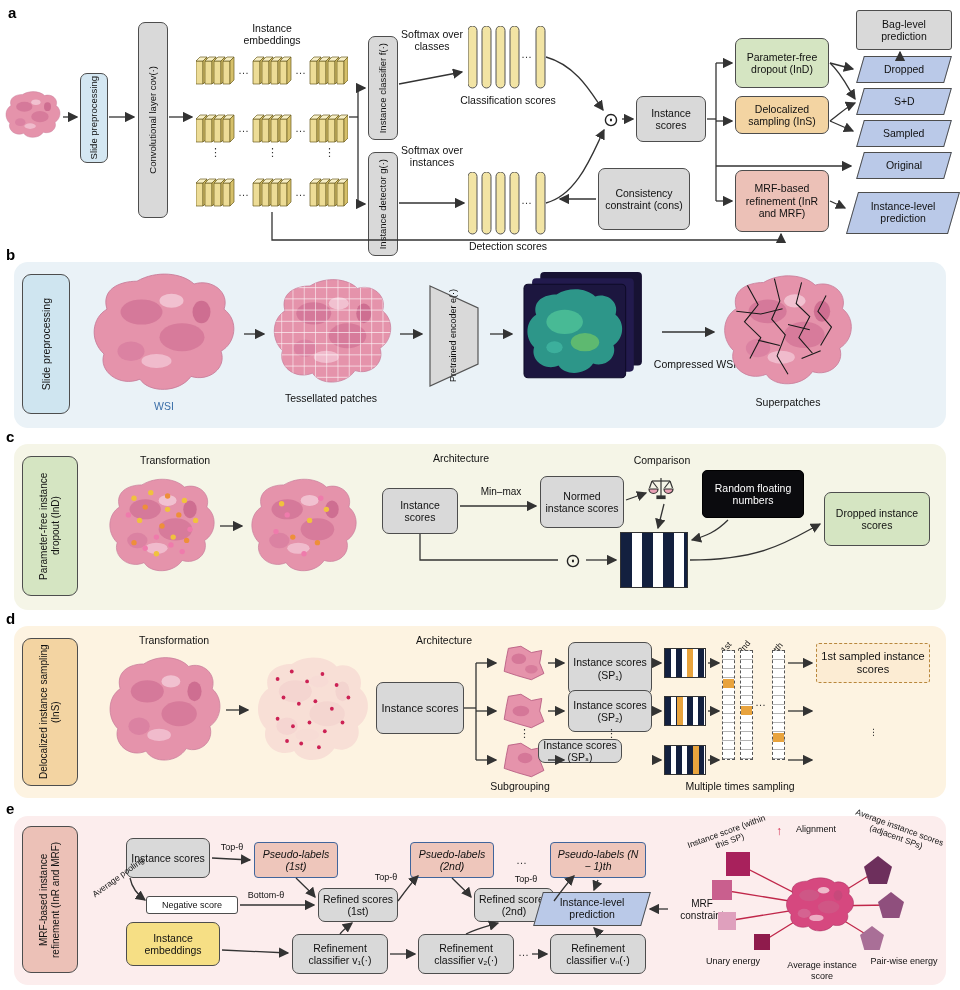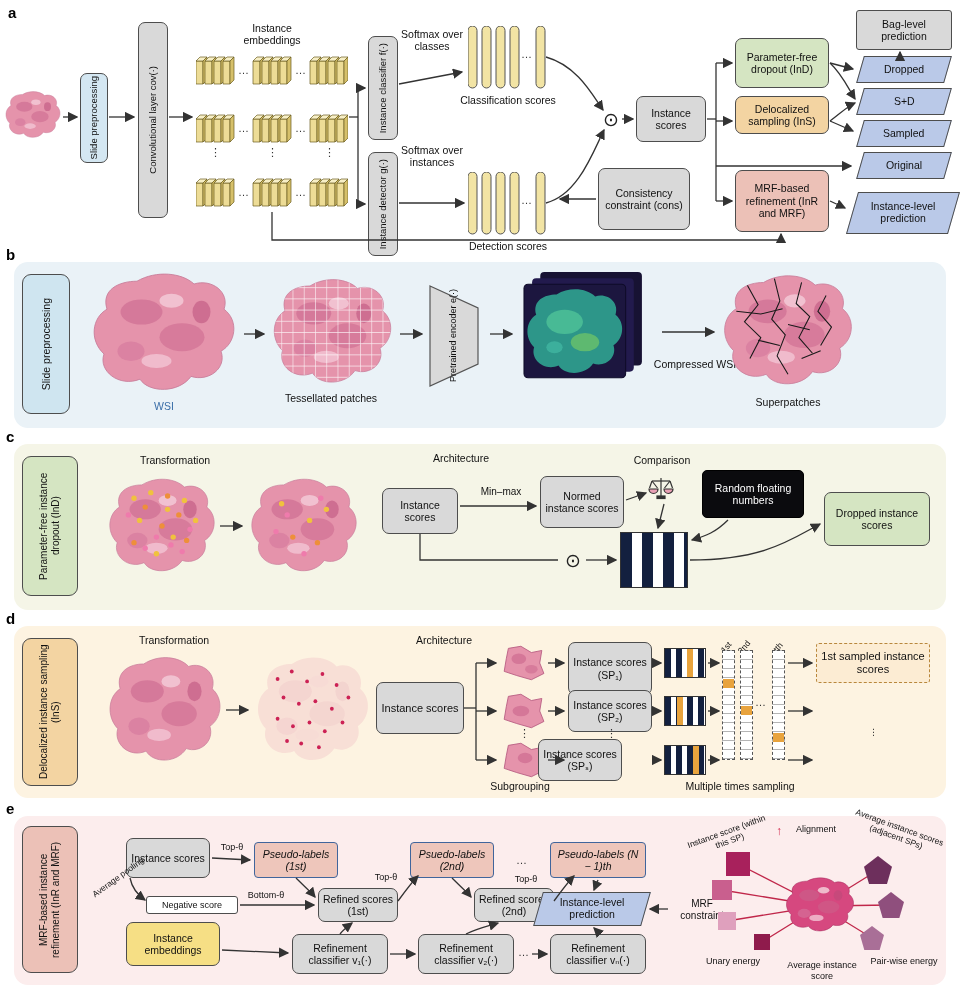--- a/index.html
+++ b/index.html
@@ -447,21 +447,21 @@
   </svg>
   <span class="vdots" style="left:505px;top:101px">⋮</span>
   <div class="lbl" style="left:456px;top:154px;width:100px">Subgrouping</div>
 
   <div class="box" style="left:554px;top:16px;width:84px;height:53px">
     <span>Instance scores (SP₁)</span>
   </div>
   <div class="box" style="left:554px;top:64px;width:84px;height:42px">
     <span>Instance scores (SP₂)</span>
   </div>
-  <div class="box" style="left:524px;top:113px;width:84px;height:42px">
+  <div class="box" style="left:524px;top:113px;width:84px;height:24px">
     <span>Instance scores (SPₛ)</span>
   </div>
   <span class="vdots" style="left:592px;top:101px">⋮</span>
 
   <div class="stripesD" style="left:650px;top:22px;width:42px;height:30px">
         <div class="scell" style="left:55%;top:0;width:6px;height:100%"></div>
       </div>
   <div class="stripesD" style="left:650px;top:70px;width:42px;height:30px">
         <div class="scell" style="left:30%;top:0;width:6px;height:100%"></div>
       </div>

